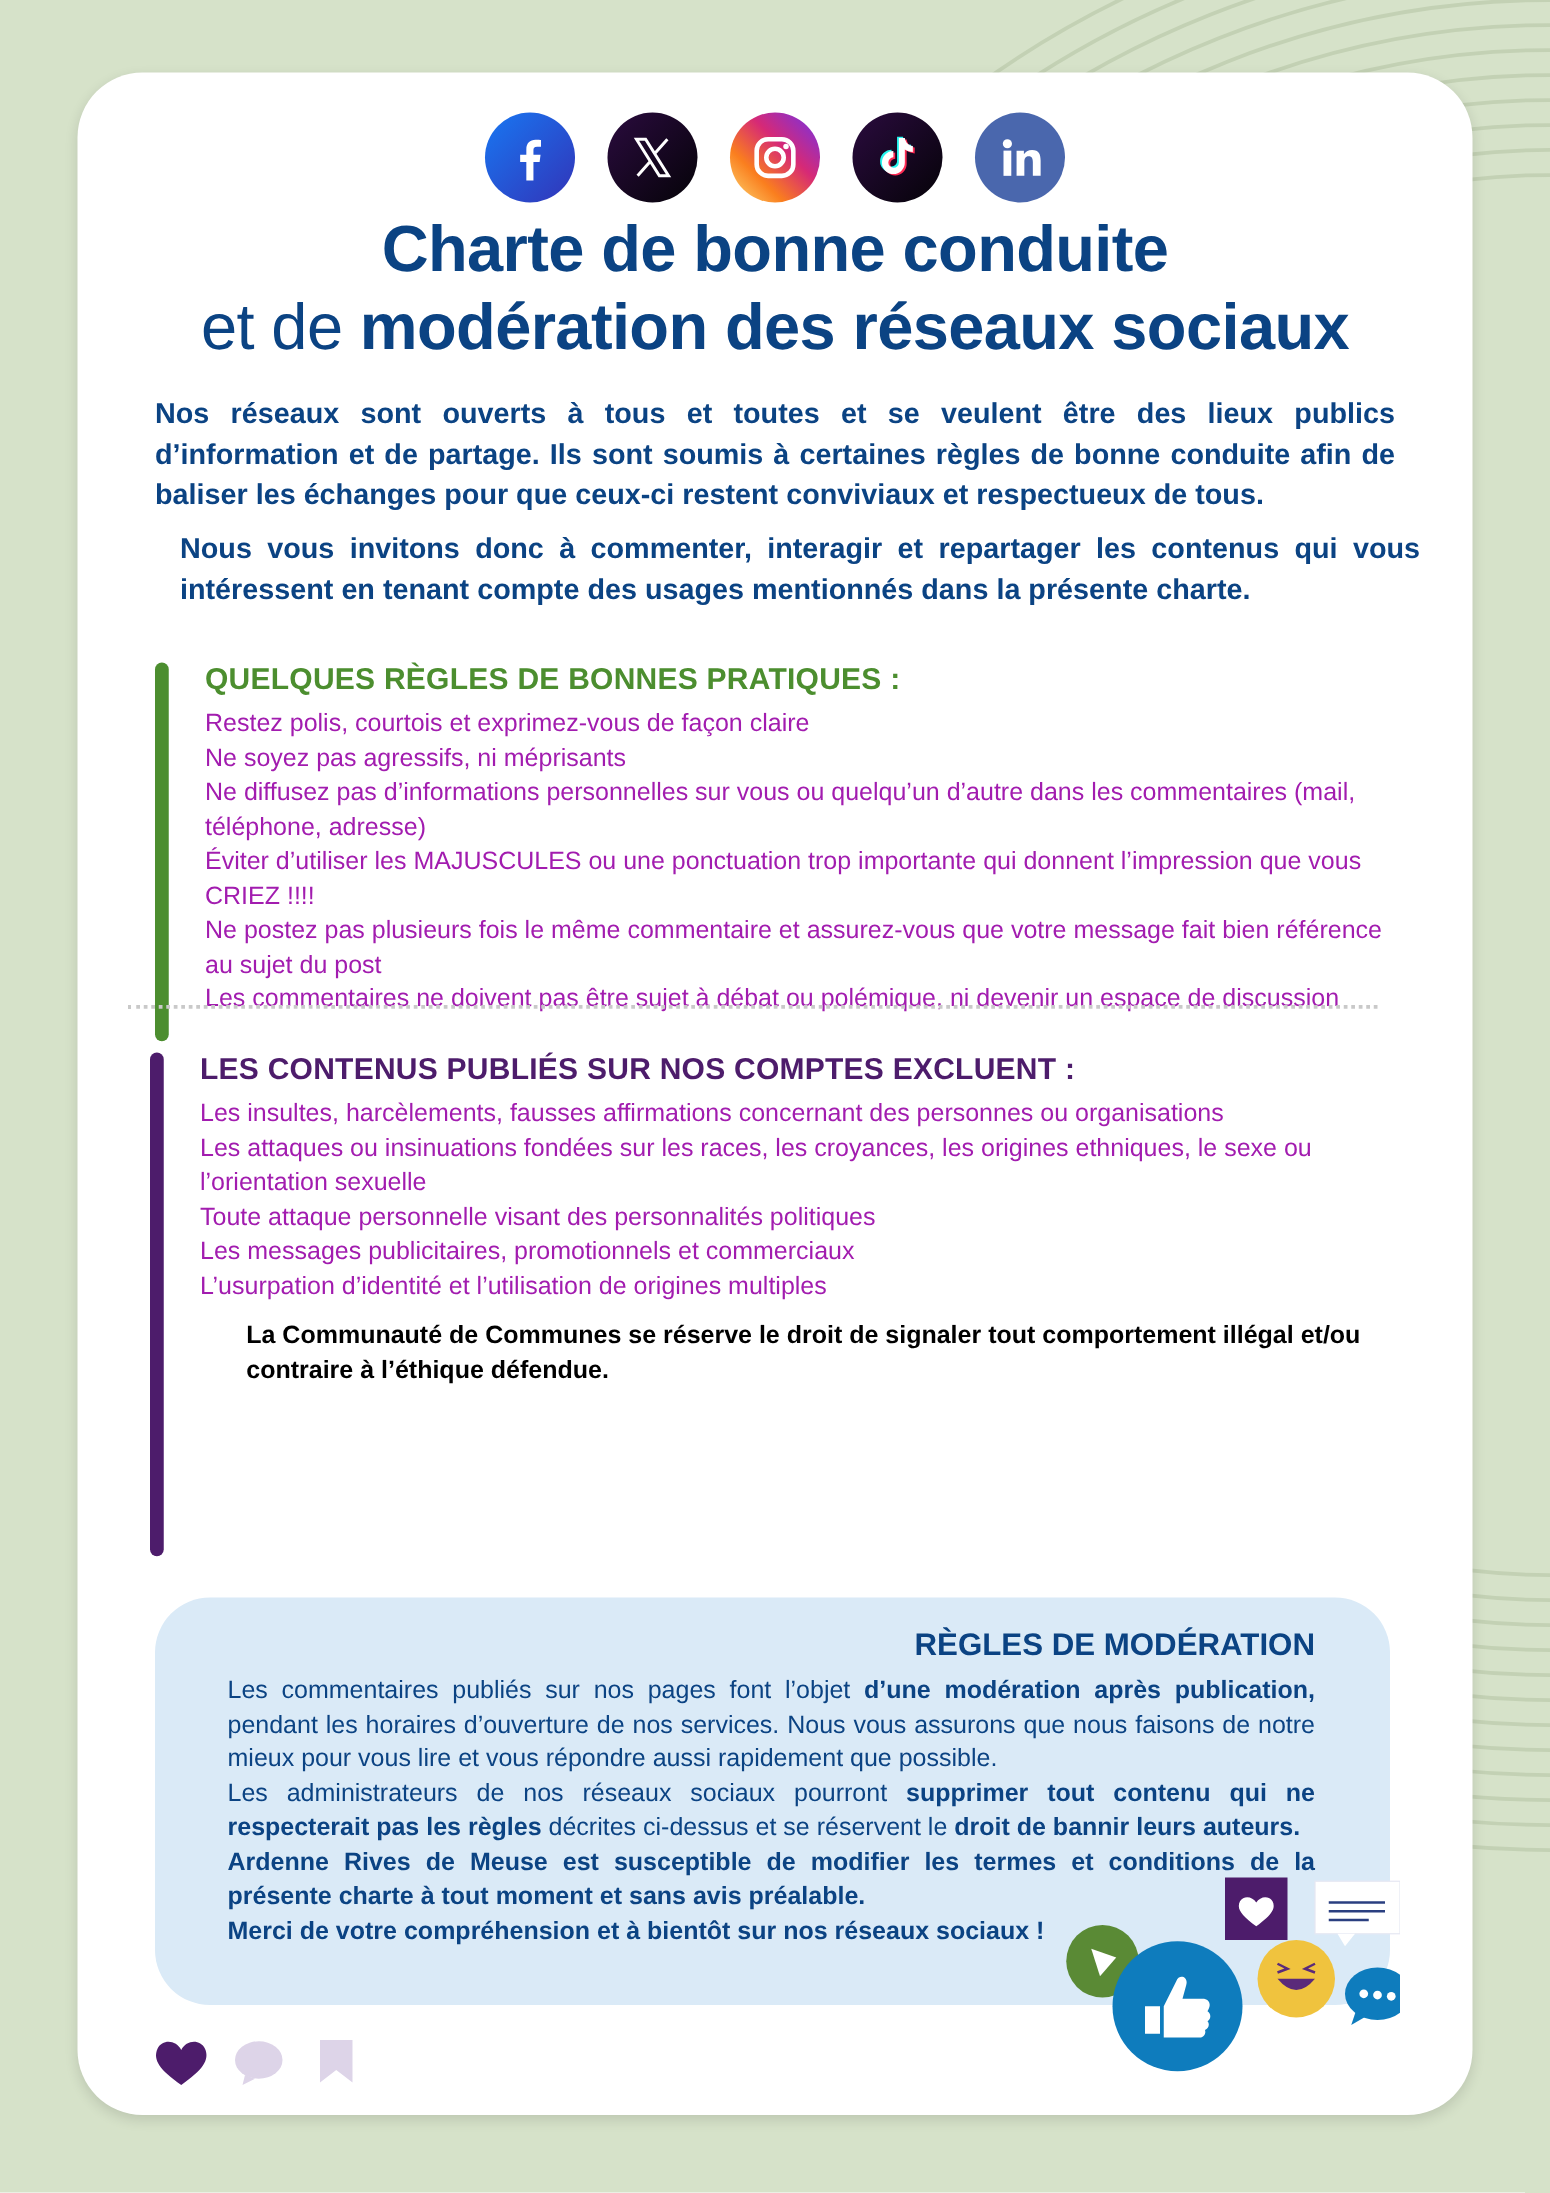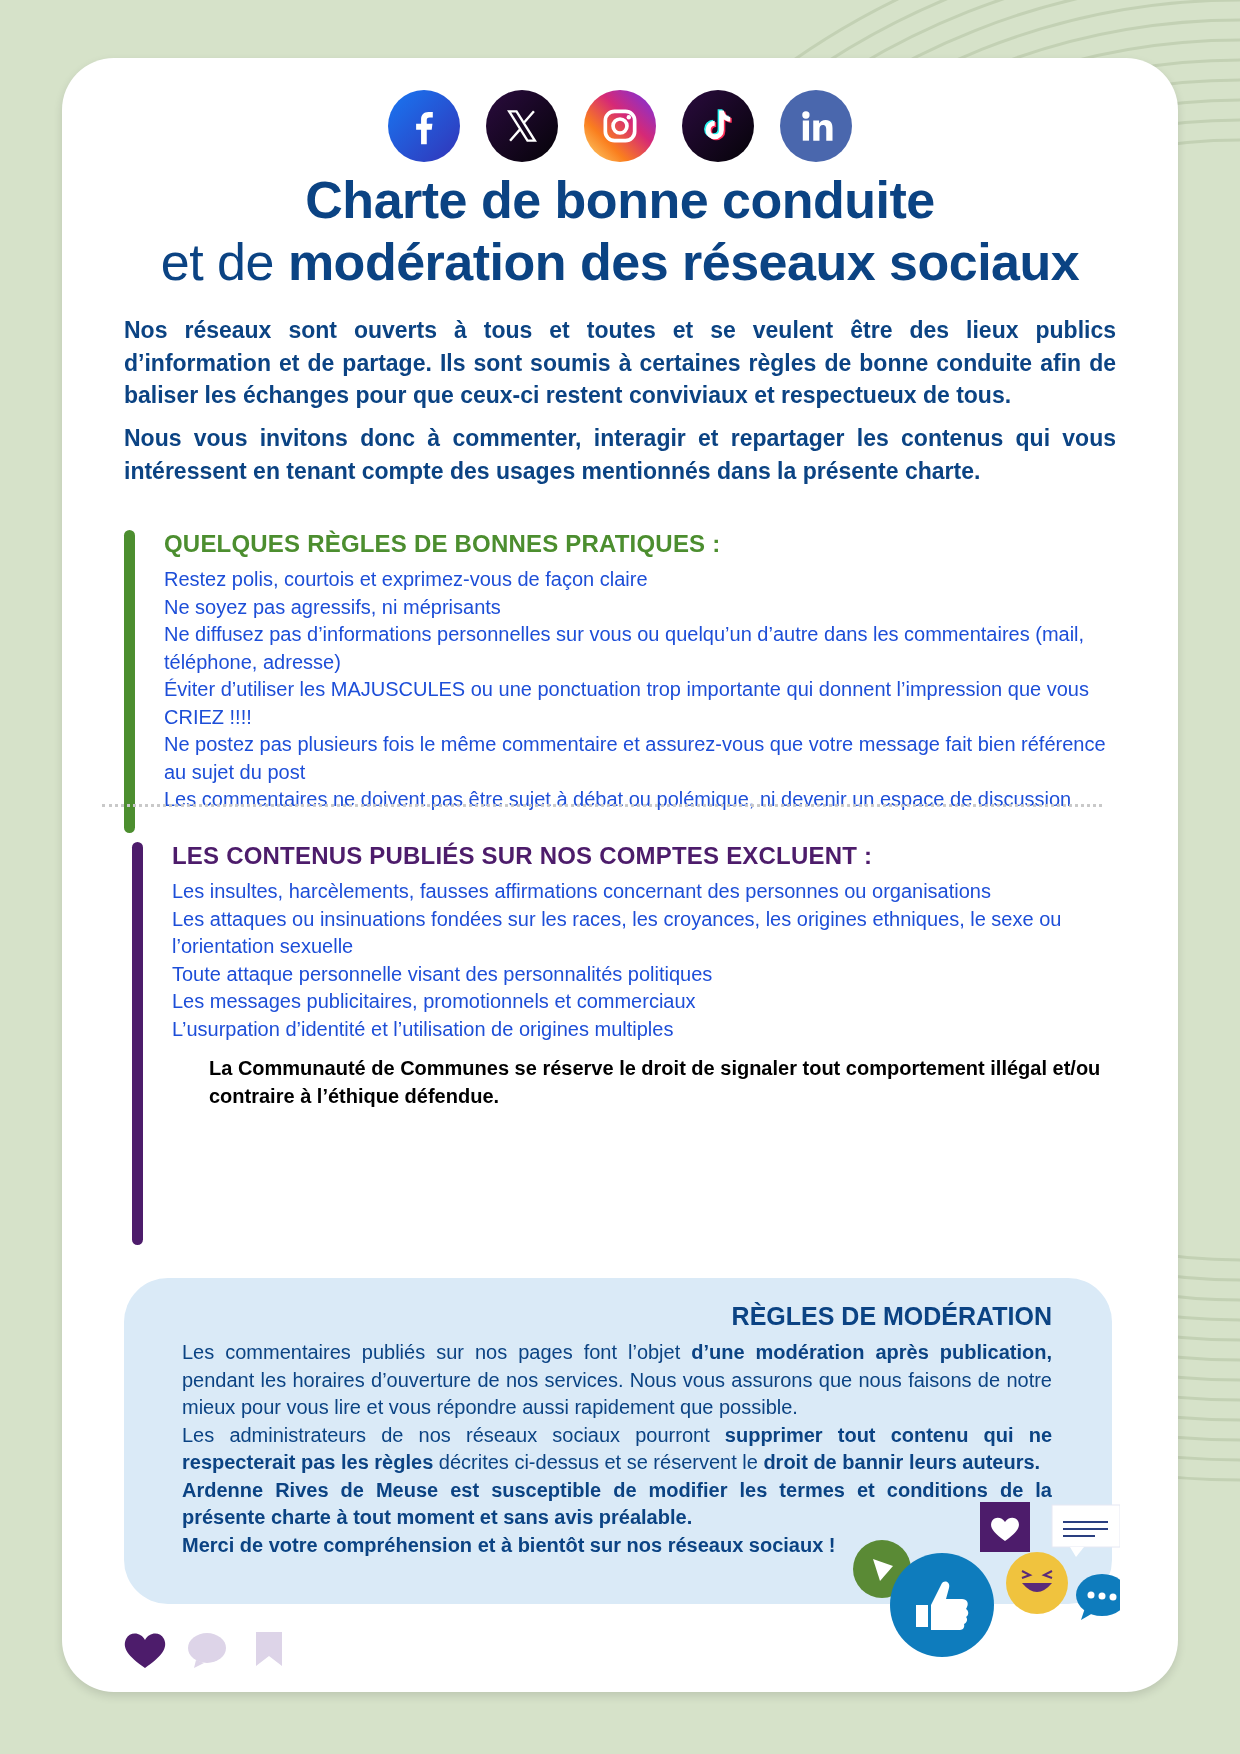--- a/index.html
+++ b/index.html
@@ -25,28 +25,28 @@
 
   .title1 { position:absolute; left:0; width:100%; top:112px; text-align:center;
     color:#0b4383; font-weight:bold; font-size:52px; letter-spacing:-0.5px; }
   .title2 { position:absolute; left:0; width:100%; top:174px; text-align:center;
     color:#0b4383; font-size:52px; letter-spacing:-0.5px; }
   .title2 b { font-weight:bold; }
 
   .intro { position:absolute; left:62px; width:992px; color:#0b4383; font-weight:bold;
     font-size:23px; line-height:32.5px; text-align:justify; margin:0; }
   .intro.p1 { top:256px; }
-  .intro.p2 { top:364px; }
+  .intro.p2 { top:364px;margin-left:20px; }
 
   .section { position:absolute; left:62px; width:990px; }
   .section .bar { position:absolute; left:0; top:0; width:11px; bottom:0; border-radius:6px; }
   .section .content { margin-left:40px; }
   .section h2 { margin:0 0 8px 0; font-size:24px; font-weight:bold; letter-spacing:0.2px; }
   .section ul { list-style:none; margin:0; padding:0; }
-  .section li { color:#1d4ed8; font-size:20px; line-height:27.5px; }
+  .section li { color:#a21caf; font-size:20px; line-height:27.5px; }
   .sec1 { top:472px; height:303px; }
   .sec1 .bar { background:#4c8e2f; }
   .sec1 h2 { color:#4c8e2f; }
   .sec2 { top:842px; height:403px; }
   .sec2 .bar { background:#4d1c6b; }
   .sec2 h2 { color:#4d1c6b; }
   .sec2 .note { margin-top:12px; color:#000000; font-weight:bold; font-size:20px; line-height:27.5px;margin-left:37px; }
 
   .divider { position:absolute; left:102px; width:1000px; top:804px; border-top:3px dotted #c9c9c9; }
 
@@ -136,21 +136,21 @@
         <li>Éviter d’utiliser les MAJUSCULES ou une ponctuation trop importante qui donnent l’impression que vous CRIEZ !!!!</li>
         <li>Ne postez pas plusieurs fois le même commentaire et assurez-vous que votre message fait bien référence au sujet du post</li>
         <li>Les commentaires ne doivent pas être sujet à débat ou polémique, ni devenir un espace de discussion</li>
       </ul>
     </div>
   </div>
 </div>
 
 <div class="divider"></div>
 
-<div class="section sec2" style="left:132px;">
+<div class="section sec2" style="left:120px;">
   <div class="bar"></div>
   <div class="content">
     <h2>LES CONTENUS PUBLIÉS SUR NOS COMPTES EXCLUENT :</h2>
     <ul>
       <li>Les insultes, harcèlements, fausses affirmations concernant des personnes ou organisations</li>
       <li>Les attaques ou insinuations fondées sur les races, les croyances, les origines ethniques, le sexe ou l’orientation sexuelle</li>
       <li>Toute attaque personnelle visant des personnalités politiques</li>
       <li>Les messages publicitaires, promotionnels et commerciaux</li>
       <li>L’usurpation d’identité et l’utilisation de origines multiples</li>
     </ul>

